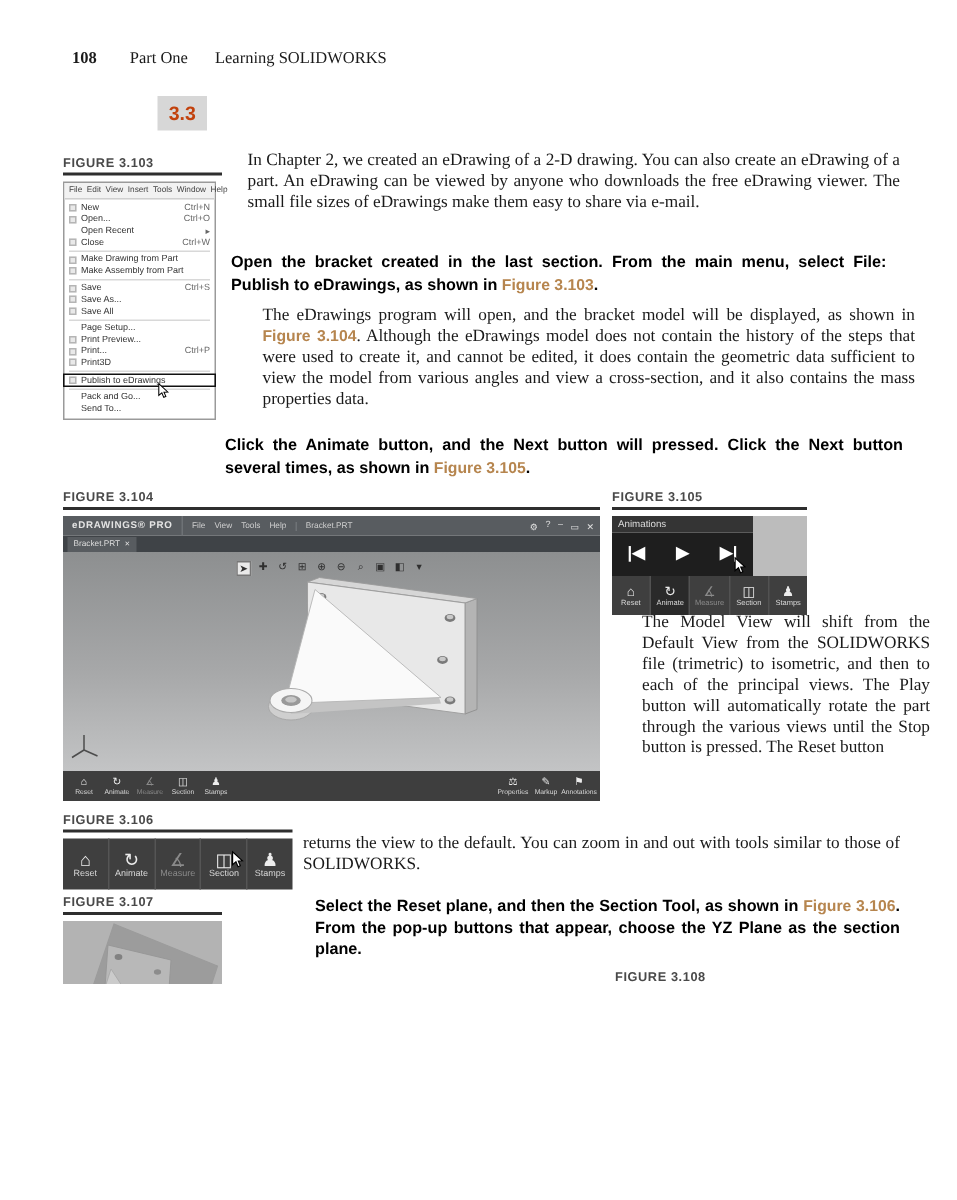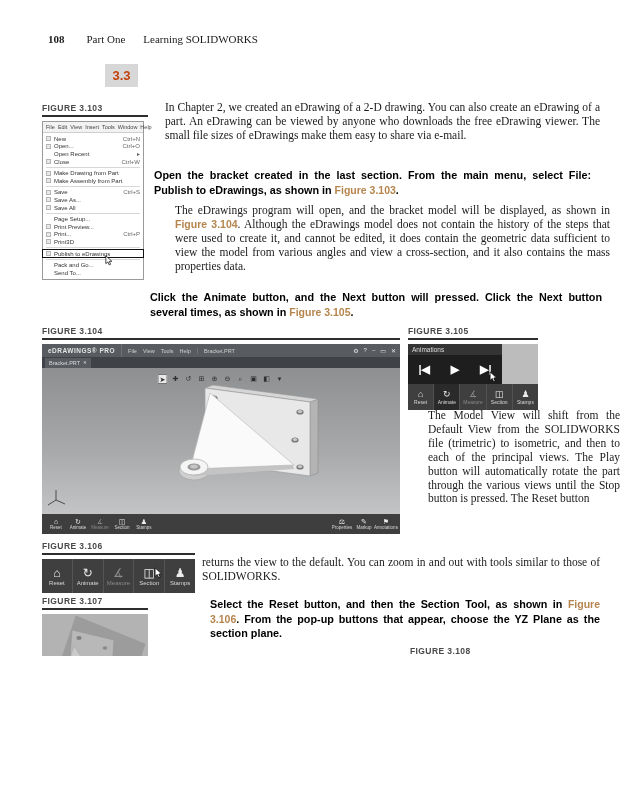--- a/index.html
+++ b/index.html
@@ -420,21 +420,21 @@
             <path d="M1,1 L1,11 L3.6,8.8 L5.2,12.6 L7,11.8 L5.4,8.2 L8.6,8 Z" fill="#ffffff" stroke="#000000" stroke-width="0.9"></path>
           </svg>
       </span>
       <span class="tbtn">
           <span class="ic">♟</span>
           <span class="lb">Stamps</span>
         </span>
     </div>
   </div>
 
-  <p class="boldp pos-p6"><span>Select the Reset button, and then the Section Tool, as shown in </span><span class="ref">Figure 3.106</span><span>. From the pop-up buttons that appear, choose the YZ Plane as the section plane.</span></p>
+  <p class="boldp pos-p6"><span>Select the Reset plane, and then the Section Tool, as shown in </span><span class="ref">Figure 3.106</span><span>. From the pop-up buttons that appear, choose the YZ Plane as the section plane.</span></p>
 
   <div class="f107">
     <div class="figlabel">FIGURE 3.107</div>
     <svg class="f107-img" viewBox="0 0 106 128">
       <rect x="0" y="0" width="106" height="128" fill="#b3b3b3"></rect>
       <polygon points="30,16 72,26 68,84 26,72" fill="#dcdcdc" stroke="#a8a8a8" stroke-width="0.6"></polygon>
       <ellipse cx="37" cy="24" rx="2.6" ry="2" fill="#8a8a8a"></ellipse>
       <ellipse cx="63" cy="34" rx="2.4" ry="1.8" fill="#9a9a9a"></ellipse>
       <polygon points="32,32 62,78 14,88" fill="#f8f8f8" stroke="#bdbdbd" stroke-width="0.5"></polygon>
       <ellipse cx="21" cy="86" rx="12" ry="7.5" fill="#f2f2f2" stroke="#b0b0b0" stroke-width="0.6"></ellipse>

